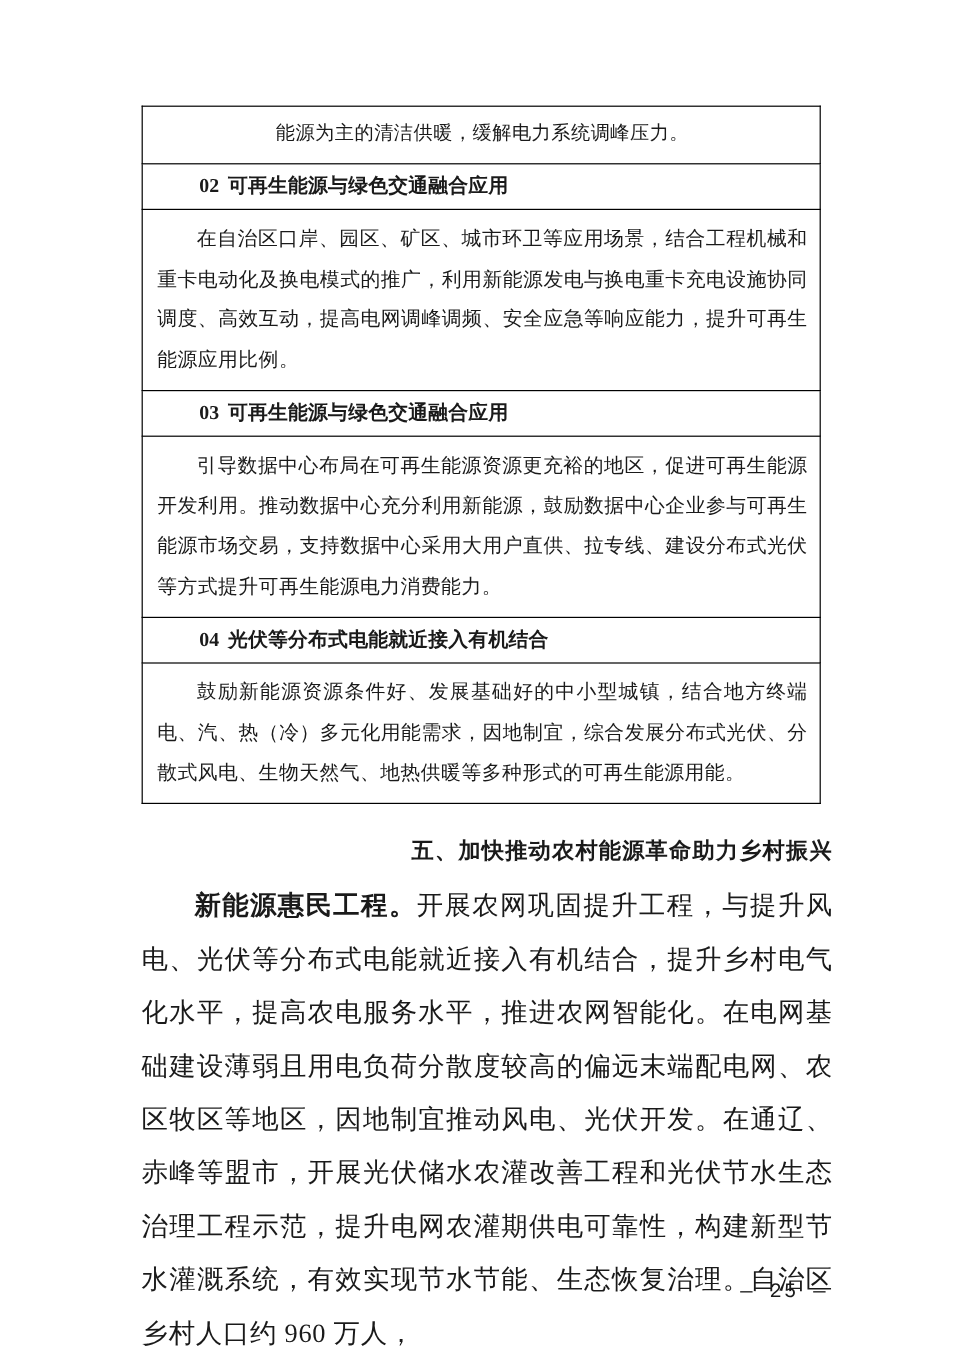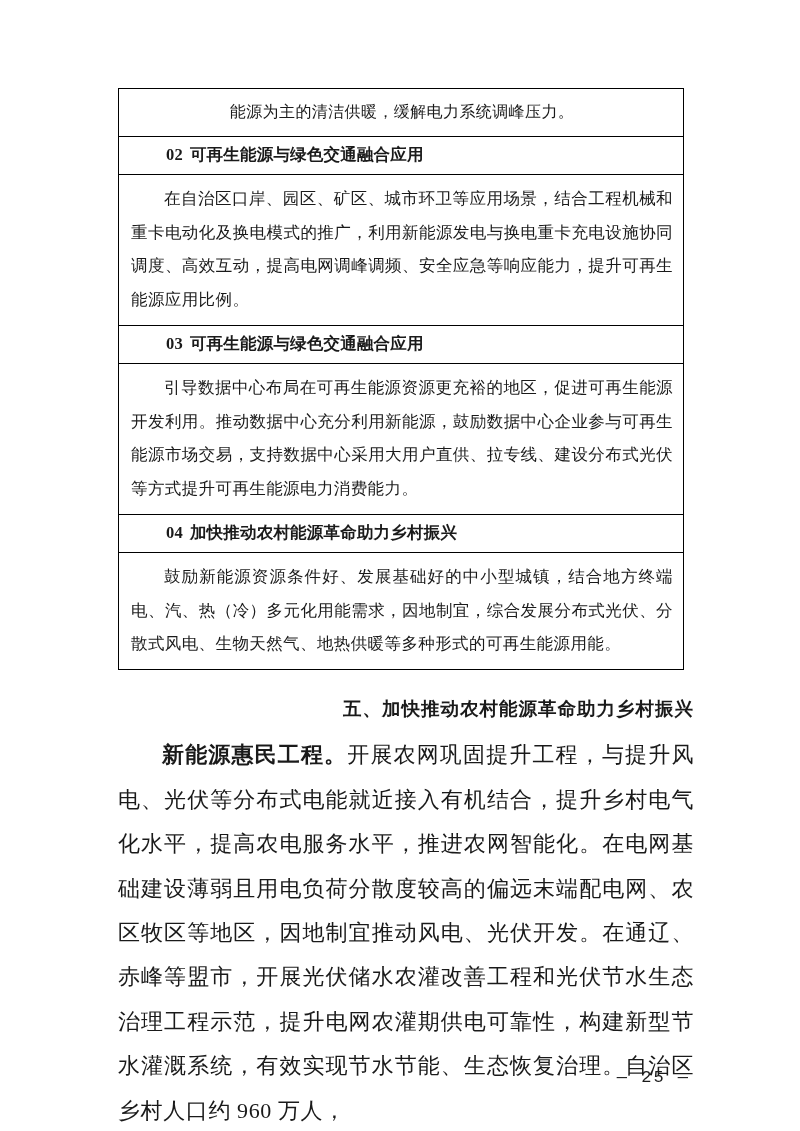--- a/index.html
+++ b/index.html
@@ -138,21 +138,21 @@
       <tr>
         <td>
           <div class="cell-inner">
             <div class="body-text indent">引导数据中心布局在可再生能源资源更充裕的地区，促进可再生能源开发利用。推动数据中心充分利用新能源，鼓励数据中心企业参与可再生能源市场交易，支持数据中心采用大用户直供、拉专线、建设分布式光伏等方式提升可再生能源电力消费能力。</div>
           </div>
         </td>
       </tr>
       <tr class="row-head">
         <td>
           <div class="cell-inner">
-            <div class="row-head-text"><span class="row-head-num">04</span><span>加快推动农村能源革命助力乡村振兴</span></div>
+            <div class="row-head-text"><span class="row-head-num">04</span><span>光伏等分布式电能就近接入有机结合</span></div>
           </div>
         </td>
       </tr>
       <tr>
         <td>
           <div class="cell-inner">
             <div class="body-text indent">鼓励新能源资源条件好、发展基础好的中小型城镇，结合地方终端电、汽、热（冷）多元化用能需求，因地制宜，综合发展分布式光伏、分散式风电、生物天然气、地热供暖等多种形式的可再生能源用能。</div>
           </div>
         </td>
       </tr>

